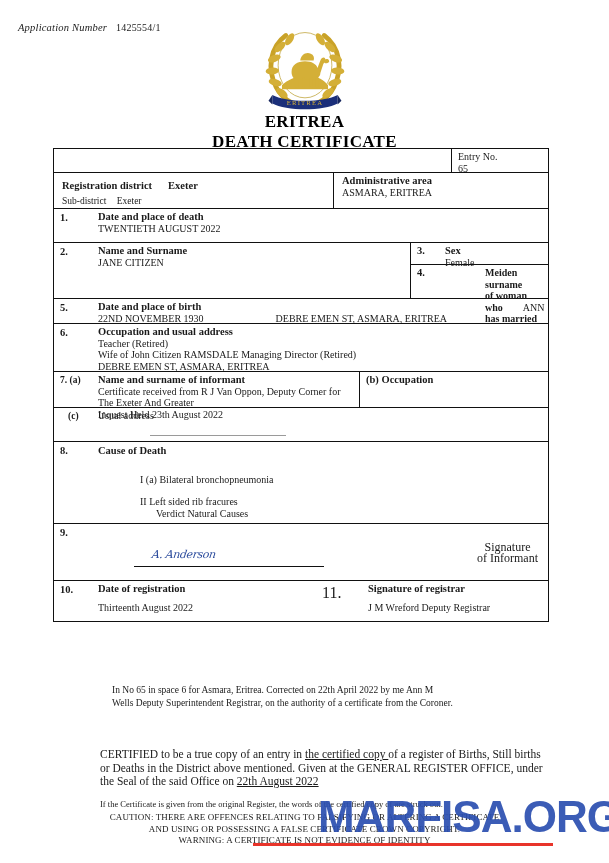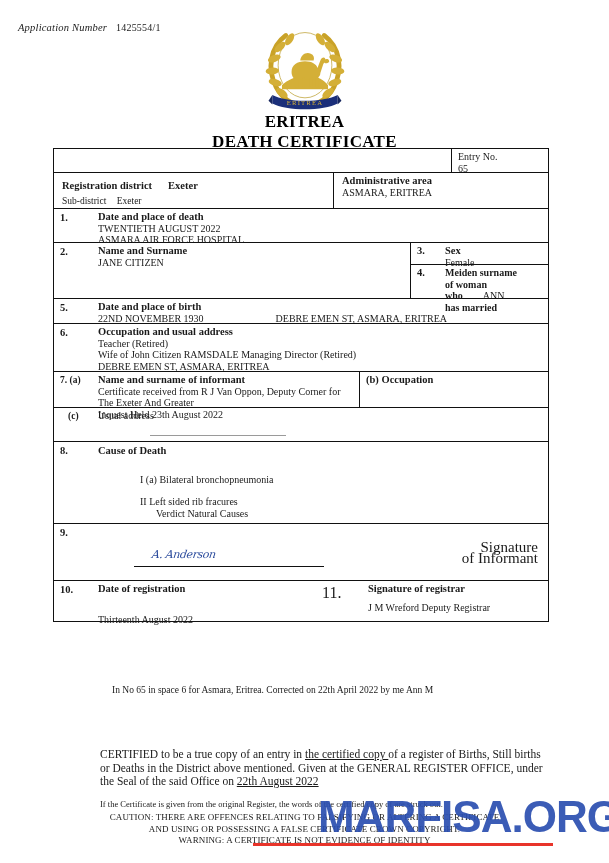--- a/index.html
+++ b/index.html
@@ -150,21 +150,21 @@
   .sub-num {
     width: 26px;
     flex: 0 0 26px;
     font-weight: bold;
     font-size: 10.5px;
     padding-left: 6px;
     padding-top: 2px;
   }
   .sub-body { flex: 1 1 auto; padding-left: 2px; padding-top: 2px; }
 
-  .maiden-line { font-weight: bold; font-size: 10px; line-height: 11.5px; }
+  .maiden-line { font-weight: bold; font-size: 10px; line-height: 11.5px; margin-left: 40px; }
   .maiden-ann {
     font-weight: normal;
     font-size: 10px;
     margin-left: 20px;
   }
   .line-row { line-height: 11.5px; }
 
   .birth-place { margin-left: 72px; }
 
   .occ-left { flex: 1 1 auto; padding-left: 8px; }
@@ -185,23 +185,23 @@
 
   .r9-text {
     font-size: 9px;
     padding-left: 44px;
     padding-top: 5px;
   }
   .sig-block {
     position: absolute;
     right: 10px;
     top: 18px;
-    font-size: 15px;
+    font-size: 12px;
     line-height: 11px;
-    text-align: right;
+    text-align: center;
   }
   .sig-script {
     position: absolute;
     left: 62px;
     top: 24px;
     font-family: "DejaVu Serif", serif;
     font-style: italic;
     font-size: 11px;
     color: #2a4a9c;
     letter-spacing: -0.4px;
@@ -360,21 +360,20 @@
       <div class="lbl line-row">Administrative area</div>
       <div class="val line-row">ASMARA, ERITREA</div>
     </div>
   </div>
 
   <div class="row r-1">
     <div class="cell num">1.</div>
     <div class="cell body-cell">
       <div class="lbl line-row">Date and place of death</div>
       <div class="val line-row">TWENTIETH AUGUST 2022</div>
-      <div class="val line-row">ASMARA AIR FORCE HOSPITAL</div>
     </div>
   </div>
 
   <div class="row r-2">
     <div class="cell num">2.</div>
     <div class="cell body-cell vline">
       <div class="lbl line-row">Name and Surname</div>
       <div class="val line-row">JANE CITIZEN</div>
     </div>
     <div class="sex-col">
@@ -459,33 +458,34 @@
         <div>Signature</div>
         <div>of Informant</div>
       </div>
     </div>
   </div>
 
   <div class="row r-10">
     <div class="cell num">10.</div>
     <div class="cell r10-left">
       <div class="lbl line-row">Date of registration</div>
-      <div class="val line-row" style="margin-top:19px">Thirteenth August 2022</div>
+      <div class="val line-row" style="margin-top:7px">Thirteenth August 2022</div>
     </div>
     <div class="cell r10-num2">11.</div>
     <div class="cell r10-right">
       <div class="lbl line-row">Signature of registrar</div>
       <div class="val line-row" style="margin-top:7px">J M Wreford Deputy Registrar</div>
     </div>
   </div>
 
 </div>
 
 <div class="corrected-note">
   <div>In No 65 in space 6 for Asmara, Eritrea. Corrected on 22th April 2022 by me Ann M</div>
+  <div>Wells Deputy Superintendent Registrar, on the authority of a certificate from the Coroner.</div>
 </div>
 
 <div class="certified-block">
   <span>CERTIFIED to be a true copy of an entry in </span><span class="u">the certified copy </span><span>of a register of Births, Still births or Deaths in the District above mentioned. Given at the GENERAL REGISTER OFFICE, under the Seal of the said Office on </span><span class="u">22th  August  2022</span>
   <div class="small-note">If the Certificate is given from the original Register, the words of the certified copy of are struck out.</div>
 </div>
 
 <div class="caution-block">
   <div><span class="lead">CAUTION:</span><span> THERE ARE OFFENCES RELATING TO FALSIFYING OR ALTERING A CERTIFICATE</span></div>
   <div>AND USING OR POSSESSING A FALSE CERTIFICATE CROWN COPYRIGHT.</div>

